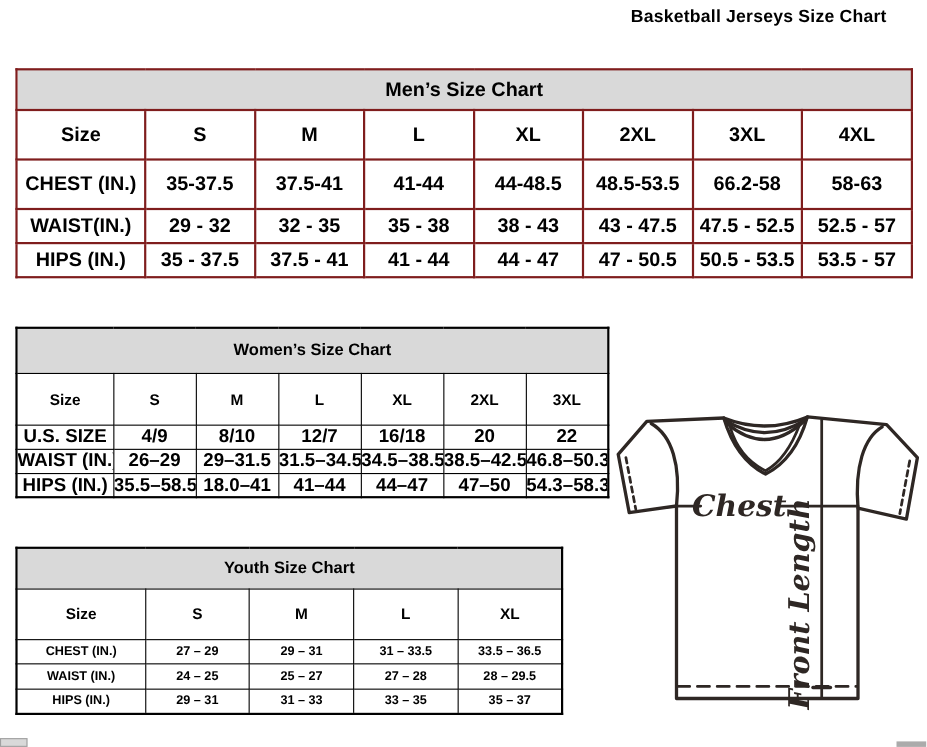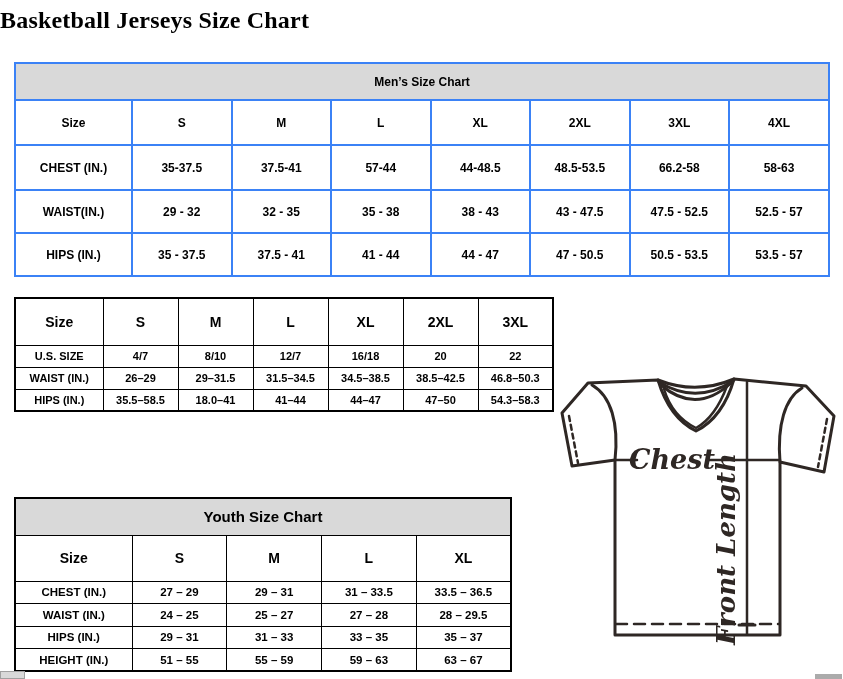--- a/index.html
+++ b/index.html
@@ -9,57 +9,56 @@
     width: 843px;
     height: 679px;
     font-family: "Liberation Sans", sans-serif;
     color: #000;
     overflow: hidden;
   }
   .page-title {
     position: absolute;
     left: 0; top: 7px;
     width: 806px;
-    text-align: left;
-    font-size: 24px;
+    text-align: right;
+    font-size: 16px;
     font-weight: bold;
     letter-spacing: 0.2px;
-    font-family: Liberation Serif, serif;
   }
   table {
     position: absolute;
     border-collapse: collapse;
     table-layout: fixed;
     background: #fff;
   }
   td {
     text-align: center;
     vertical-align: middle;
     font-weight: bold;
     overflow: hidden;
     white-space: nowrap;
   }
   .band {
     background: #d9d9d9;
     font-size: 15px;
   }
   
   .mens { left: 14px; top: 62px; width: 814px; }
-  .mens td { border: 2px solid #3b82f6; font-size: 12px; }
+  .mens td { border: 2px solid #7f1d1d; font-size: 18px; }
   .mens .r-band  { height: 37px; }
   .mens .r-sizes { height: 45px; }
   .mens .r-data1 { height: 45px; }
-  .mens .r-data  { height: 43px; }
+  .mens .r-data  { height: 31px; }
   
   .womens { left: 14px; top: 297px; width: 538px; }
   .womens td { border: 1px solid #000; }
   .womens { border: 2px solid #000; }
   .womens .r-band  { height: 41px; }
   .womens .r-sizes { height: 47px; font-size: 14px; }
-  .womens .r-data  { height: 22px; font-size: 11px; }
+  .womens .r-data  { height: 22px; font-size: 17px; }
   
   .youth { left: 14px; top: 497px; width: 496px; }
   .youth td { border: 1px solid #000; }
   .youth { border: 2px solid #000; }
   .youth .r-band  { height: 37px; }
   .youth .r-sizes { height: 46px; font-size: 14px; }
   .youth .r-data  { height: 22.5px; font-size: 11.5px; }
   
   .jersey-wrap {
     position: absolute;
@@ -112,21 +111,21 @@
     <td>L</td>
     <td>XL</td>
     <td>2XL</td>
     <td>3XL</td>
     <td>4XL</td>
   </tr>
   <tr class="r-data1">
     <td>CHEST (IN.)</td>
     <td>35-37.5</td>
     <td>37.5-41</td>
-    <td>57-44</td>
+    <td>41-44</td>
     <td>44-48.5</td>
     <td>48.5-53.5</td>
     <td>66.2-58</td>
     <td>58-63</td>
   </tr>
   <tr class="r-data">
     <td>WAIST(IN.)</td>
     <td>29 - 32</td>
     <td>32 - 35</td>
     <td>35 - 38</td>
@@ -152,32 +151,35 @@
   <colgroup>
     <col style="width:88px">
       <col style="width:75px">
       <col style="width:75px">
       <col style="width:75px">
       <col style="width:75px">
       <col style="width:75px">
       <col style="width:75px">
   </colgroup>
   <tbody>
+      <tr class="r-band">
+        <td colspan="7" class="band">Women’s Size Chart</td>
+      </tr>
   <tr class="r-sizes">
     <td>Size</td>
     <td>S</td>
     <td>M</td>
     <td>L</td>
     <td>XL</td>
     <td>2XL</td>
     <td>3XL</td>
   </tr>
   <tr class="r-data">
     <td>U.S. SIZE</td>
-    <td>4/7</td>
+    <td>4/9</td>
     <td>8/10</td>
     <td>12/7</td>
     <td>16/18</td>
     <td>20</td>
     <td>22</td>
   </tr>
   <tr class="r-data">
     <td>WAIST (IN.)</td>
     <td>26–29</td>
     <td>29–31.5</td>
@@ -231,27 +233,20 @@
     <td>27 – 28</td>
     <td>28 – 29.5</td>
   </tr>
   <tr class="r-data">
     <td>HIPS (IN.)</td>
     <td>29 – 31</td>
     <td>31 – 33</td>
     <td>33 – 35</td>
     <td>35 – 37</td>
   </tr>
-  <tr class="r-data">
-    <td>HEIGHT (IN.)</td>
-    <td>51 – 55</td>
-    <td>55 – 59</td>
-    <td>59 – 63</td>
-    <td>63 – 67</td>
-  </tr>
 </tbody>
   </table>
 
 <div class="jersey-wrap">
   <svg width="285" height="290" viewBox="0 0 285 290">
     <g stroke="#2e2724" fill="none" stroke-linejoin="round" stroke-linecap="round">
 
       <path fill="#ffffff" stroke-width="3" d="M32,15 L102,12 Q140,27 178,11 L250,18 L278,48 L268,104 L224,94 L224,267 L59,267 L59,92 L16,98 L6,45 Z"></path>
 
       <path stroke-width="3" d="M59,92 C63,55 55,28 36,17"></path>

